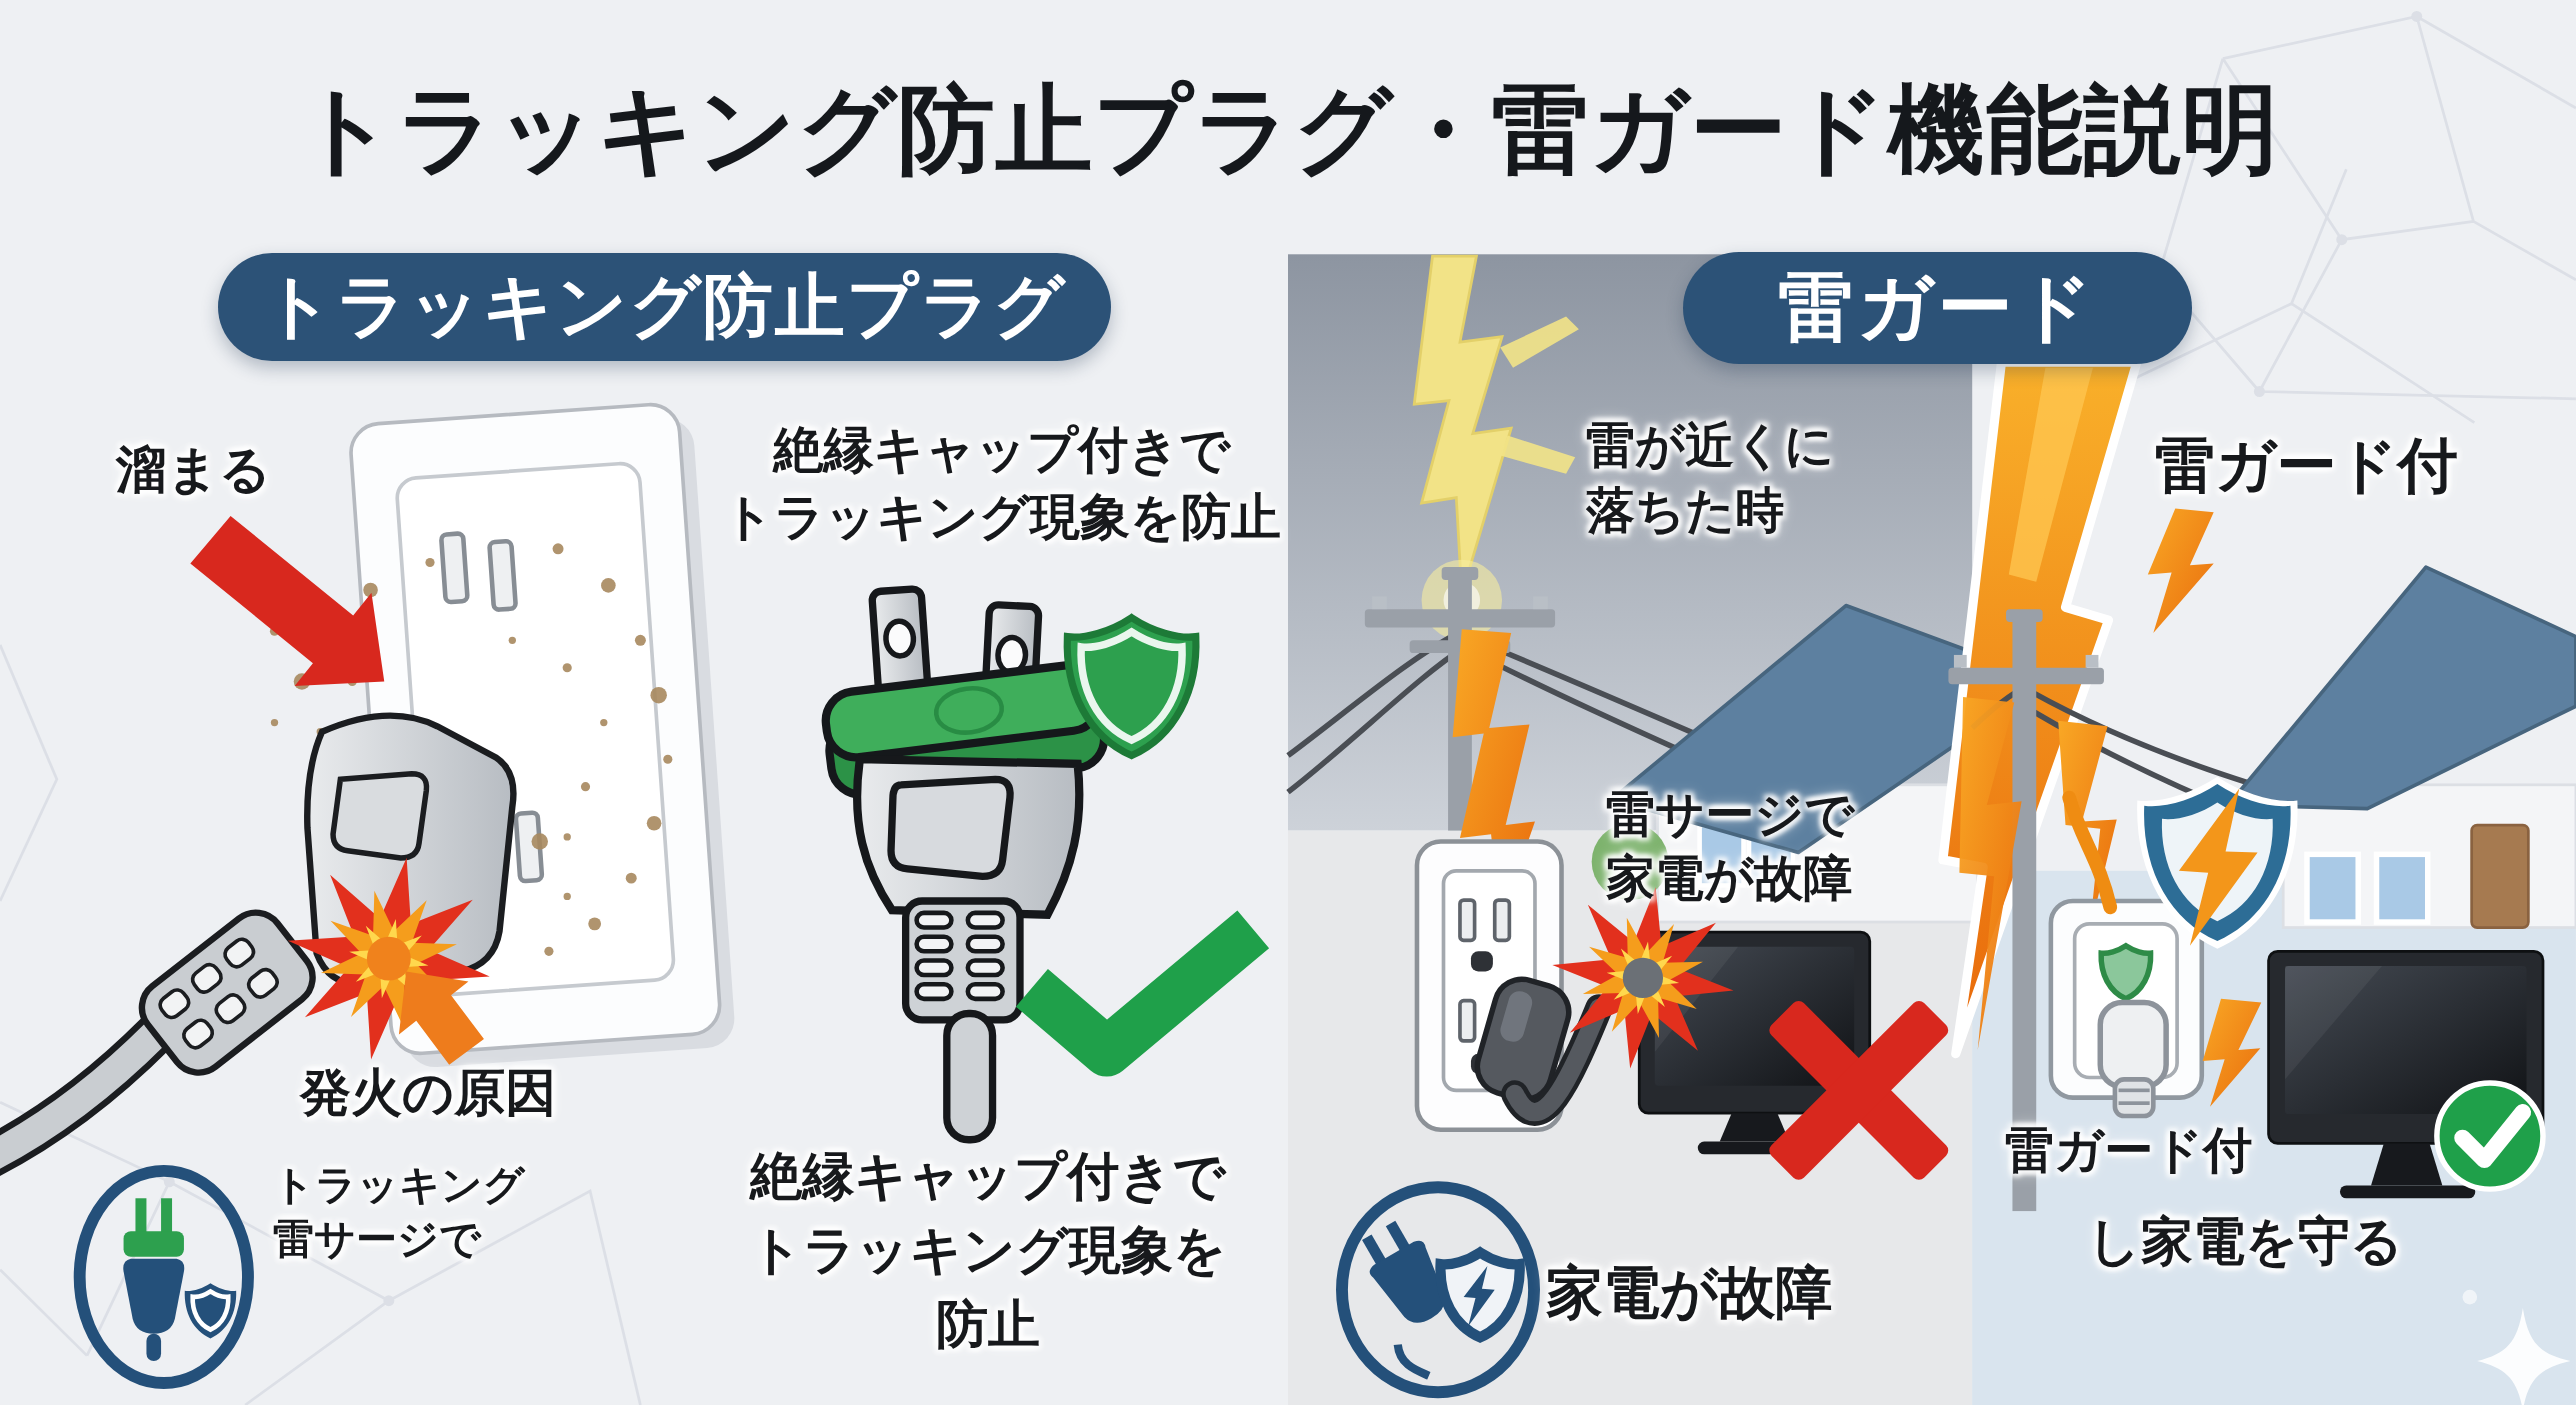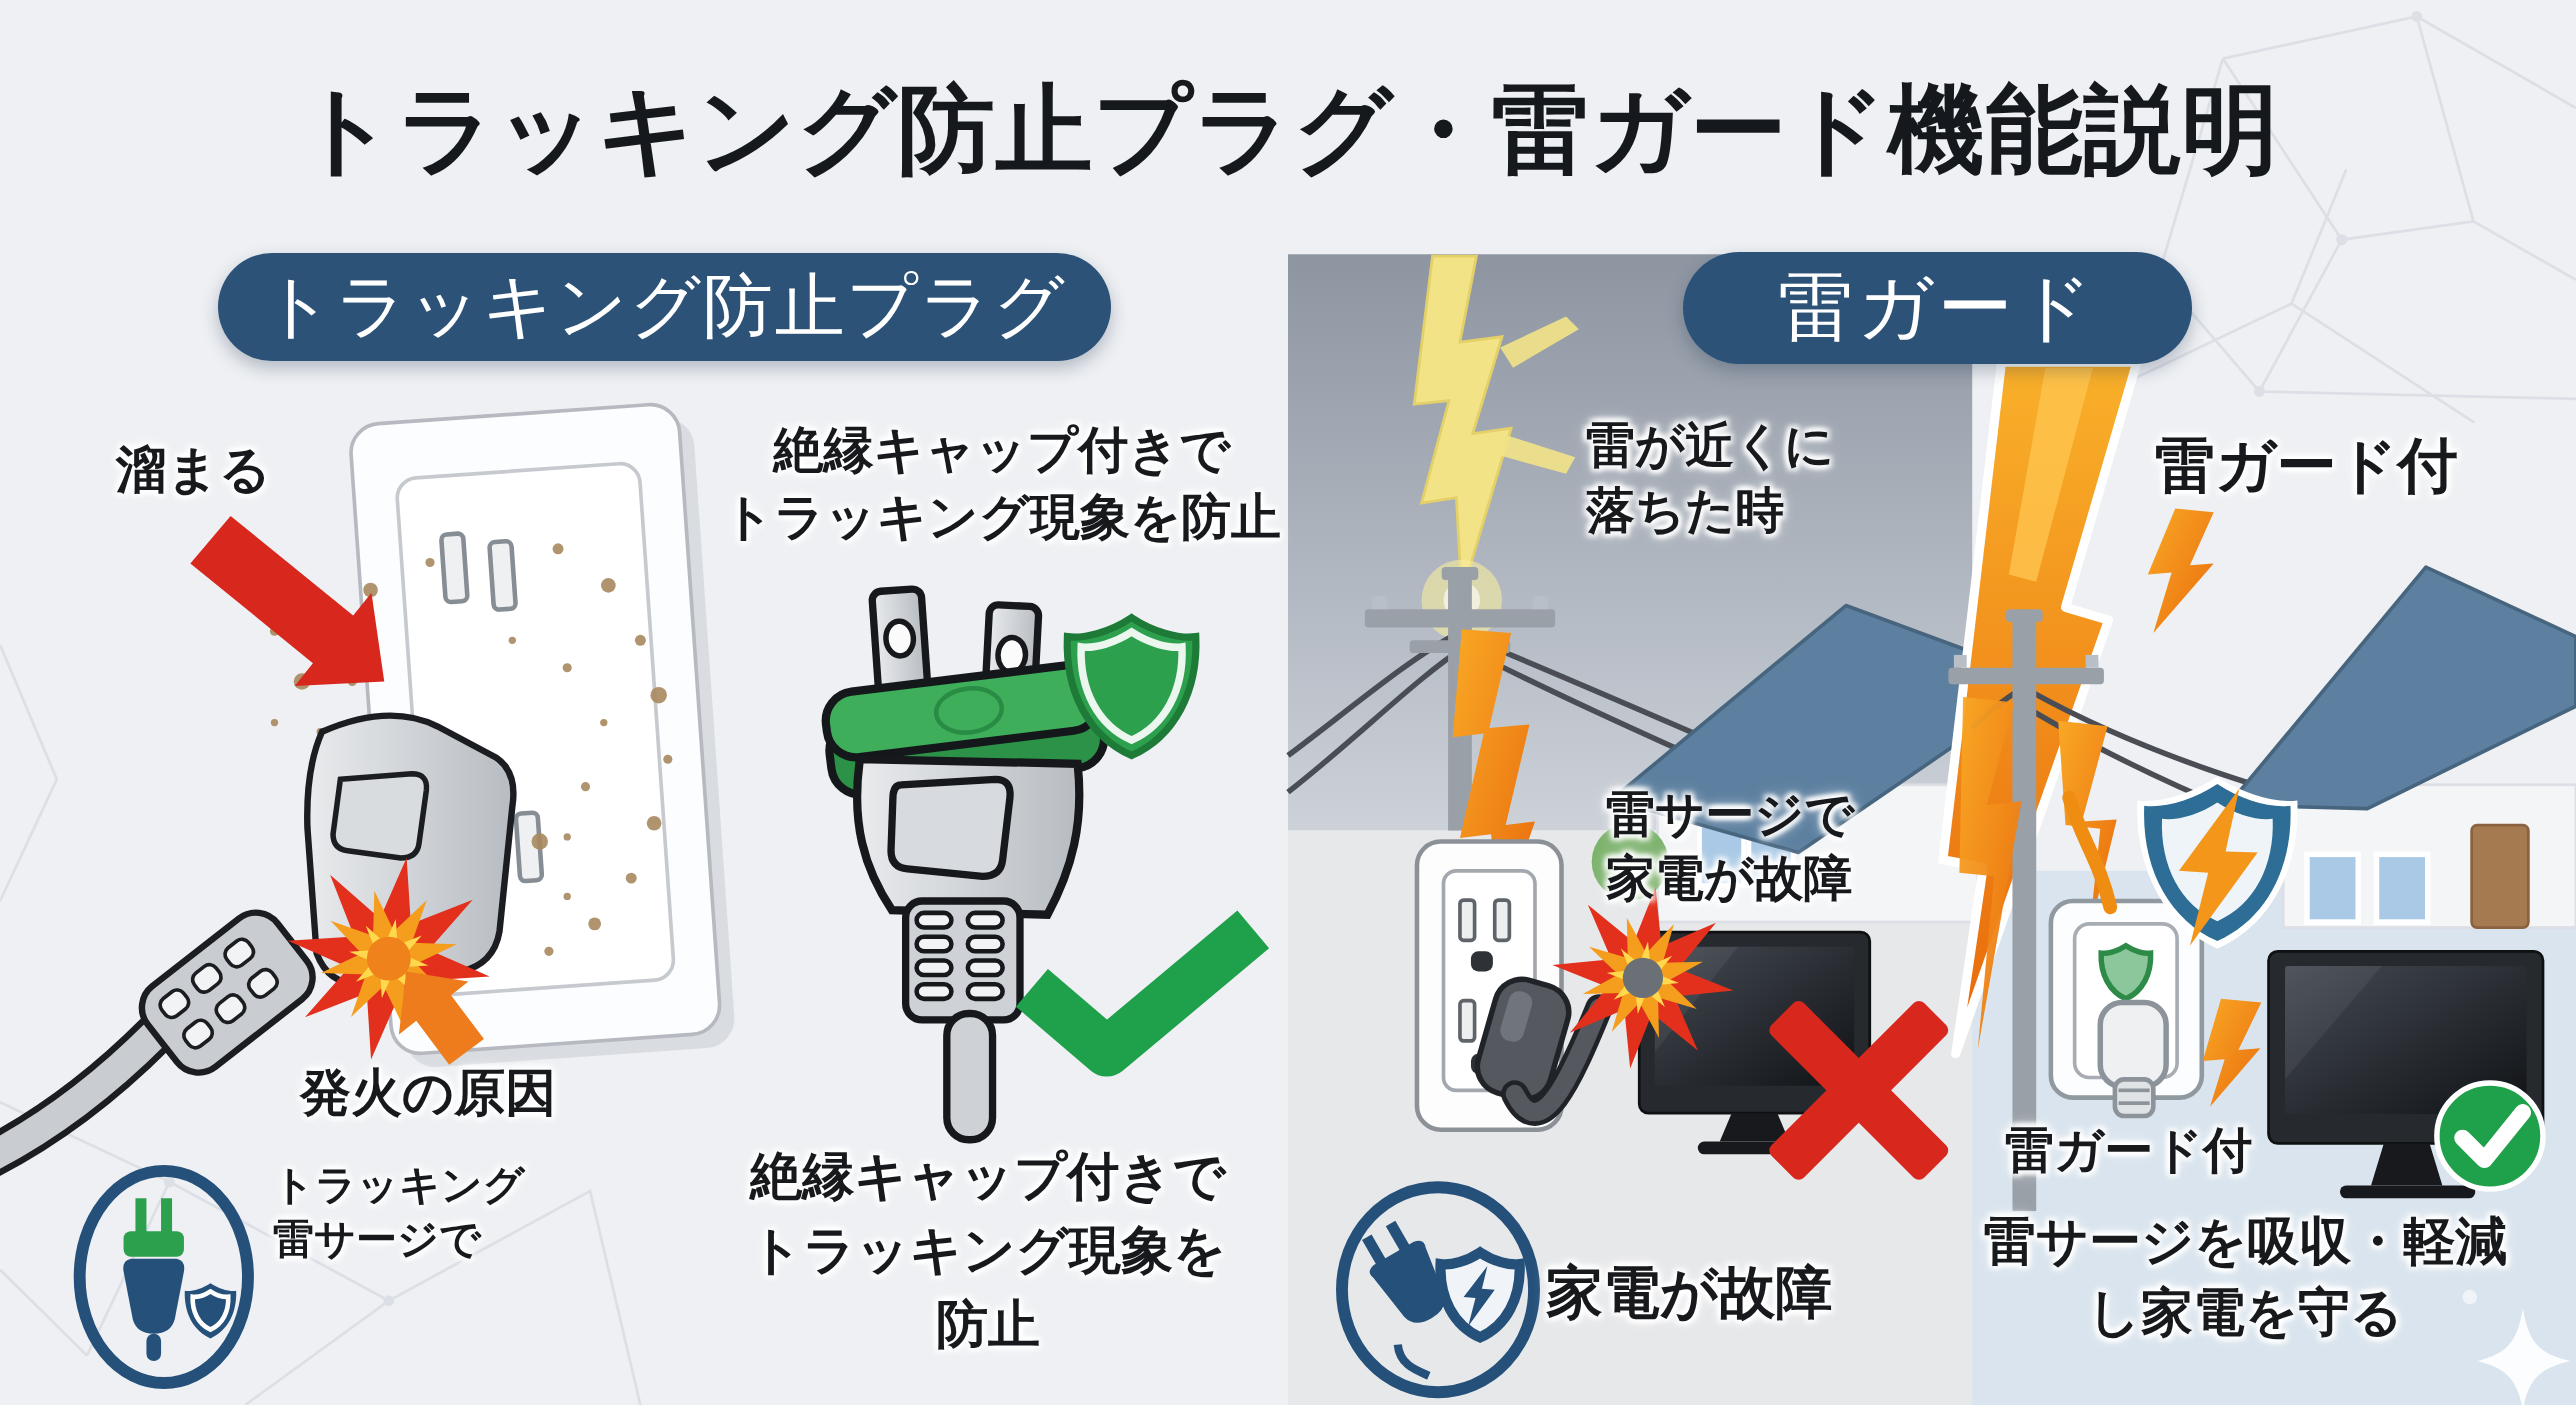--- a/index.html
+++ b/index.html
@@ -9,21 +9,21 @@
     font-family:"Liberation Sans","DejaVu Sans",sans-serif;
   }
   .canvas{position:absolute;inset:0;width:2576px;height:1164px}
   svg.art{position:absolute;left:0;top:0;width:2576px;height:1405px}
   .title{
     position:absolute;left:0;top:66px;width:2576px;text-align:center;
     font-size:97px;font-weight:900;color:var(--title-text,#15181c);letter-spacing:0.9px;
   }
   .pill{
     position:absolute;display:flex;align-items:center;justify-content:center;
-    background:var(--header-pill,#2c5277);color:#fff;font-weight:400;
+    background:var(--header-pill,#2c5277);color:#fff;font-weight:700;
     border-radius:59px;box-shadow:0 7.3px 16.5px rgba(25,45,75,.28);
   }
   .pill-left{left:218px;top:253px;width:893px;height:108px;font-size:70px;letter-spacing:1.8px}
   .pill-right{left:1683px;top:252px;width:509px;height:112px;font-size:75px;letter-spacing:3.7px}
   .txt{
     position:absolute;font-weight:800;color:var(--label-text,#17191c);
     text-shadow:2.7px 2.7px 5.5px #fff,-2.7px -2.7px 5.5px #fff,2.7px -2.7px 5.5px #fff,-2.7px 2.7px 5.5px #fff,0 0 14.6px #fff;
   }
   .center{text-align:center}
 </style>
@@ -367,18 +367,17 @@
 
 <div class="txt" style="left:2155px;top:426px;font-size:60px">
   <span>雷ガード付</span>
 </div>
 
 <div class="txt" style="left:2005px;top:1118px;font-size:49px">
   <span>雷ガード付</span>
 </div>
 
 <div class="txt center" style="left:1948px;top:1206px;width:595px;font-size:52px;line-height:1.36">
-  <div>雷サージを吸収・軽減</div>
   <div>し家電を守る</div>
 </div>
 
 </div>
 
 
 </body></html>

